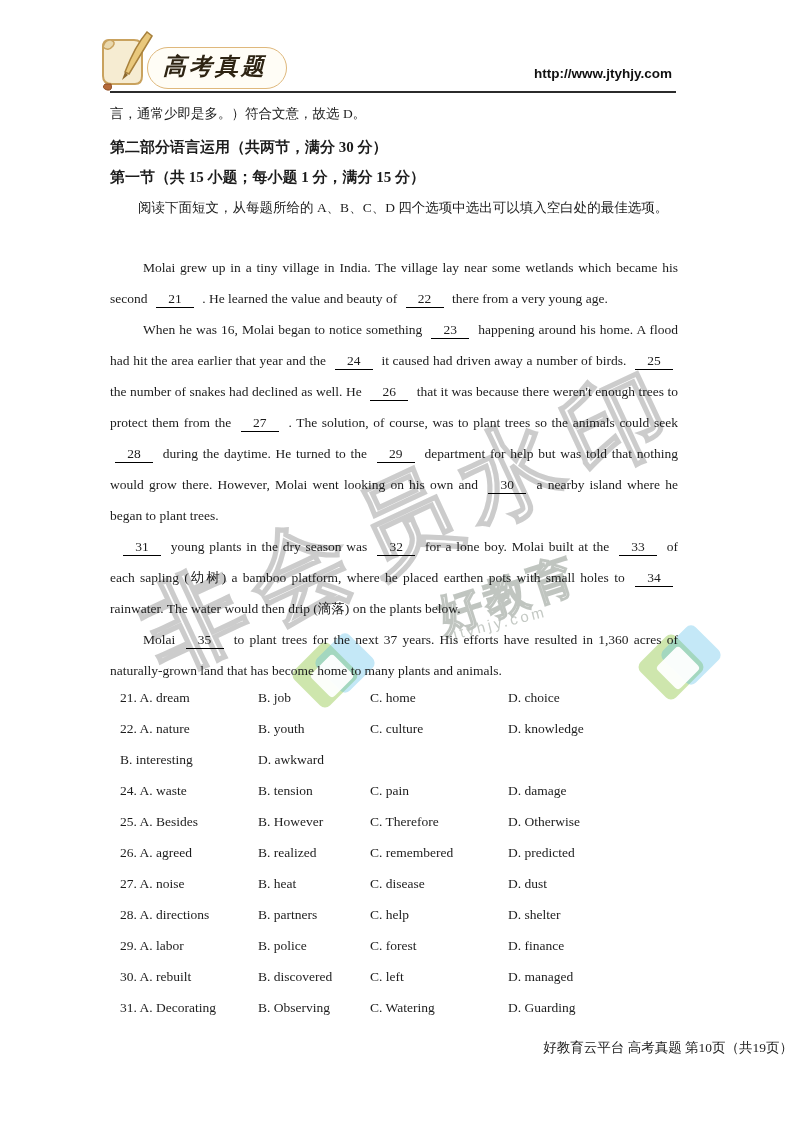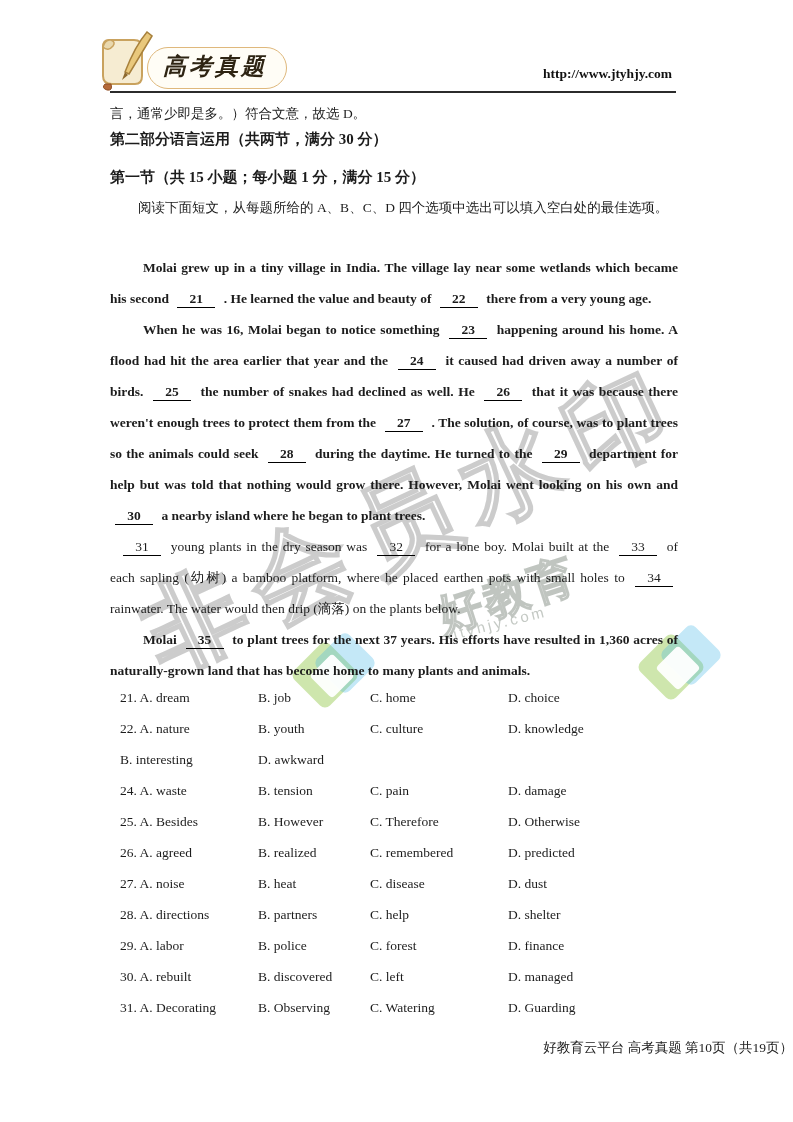--- a/index.html
+++ b/index.html
@@ -12,35 +12,35 @@
 
   
   .logo-wrap{position:absolute;left:95px;top:30px;width:200px;height:62px;}
   .logo-pill{position:absolute;left:52px;top:17px;width:138px;height:40px;
     border:1.5px solid #dfb87c;border-radius:22px;background:#fffdf6;}
   .logo-icon{position:absolute;left:0;top:0;}
   .logo-text{position:absolute;left:68px;top:21px;width:112px;
     font-size:23px;font-weight:bold;font-style:italic;color:#2e2413;
     letter-spacing:3px;white-space:nowrap;}
   .header-url{position:absolute;right:121px;top:66px;
-    font-family:Liberation Serif, serif;
+    font-family:Liberation Sans, sans-serif;
     font-size:13.5px;font-weight:600;color:#111;}
   .header-rule{position:absolute;left:110px;top:91px;width:566px;height:2px;background:#2b2b2b;}
 
   
   .tline{position:absolute;left:110px;width:568px;line-height:31px;font-size:13.5px;}
   .lead{top:98px;}
   .h-bold{font-weight:bold;font-size:15px;white-space:nowrap;}
-  .part-heading{top:124px;}
+  .part-heading{top:132px;}
   .section-heading{top:162px;}
   .instructions{top:192px;text-align:justify;text-indent:28px;}
 
   .passage{position:absolute;left:110px;top:252px;width:568px;}
   .psg-par{margin:0;line-height:31px;font-size:13.5px;text-align:justify;}
-  .indent-normal{text-indent:33px;font-weight:bold;}
+  .indent-normal{text-indent:33px;}
   .indent-small{text-indent:8px;}
   .blank{display:inline-block;min-width:24px;padding:0 7px;margin:0 5px;
     border-bottom:1px solid #000;text-align:center;line-height:17px;text-indent:0;}
 
   
   .options{position:absolute;left:120px;top:682px;width:560px;}
   .opt-row{display:grid;grid-template-columns:138px 112px 138px auto;height:31px;}
   .opt-cell{line-height:31px;font-size:13.5px;white-space:nowrap;}
 
   

